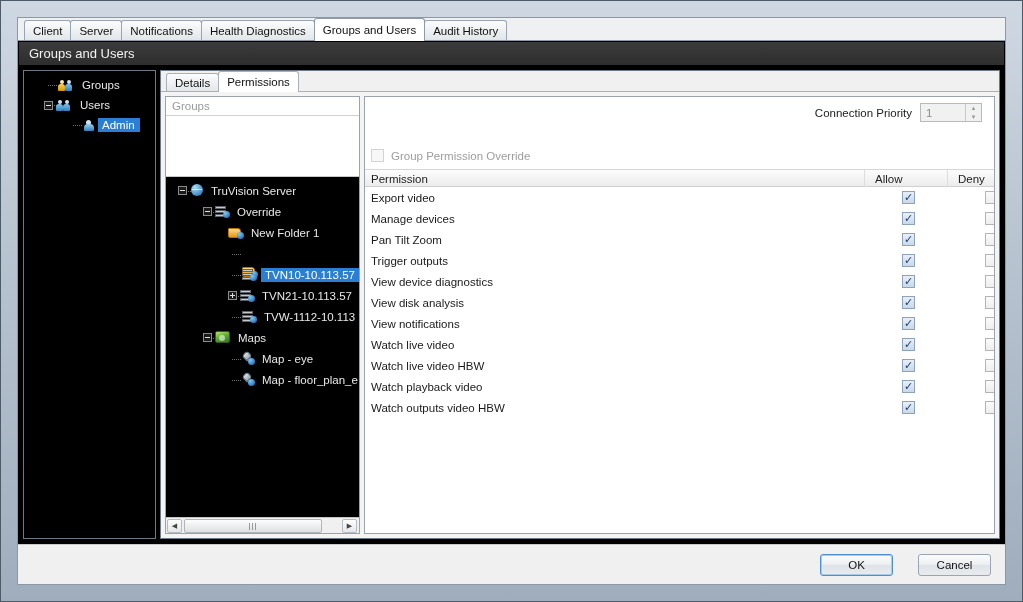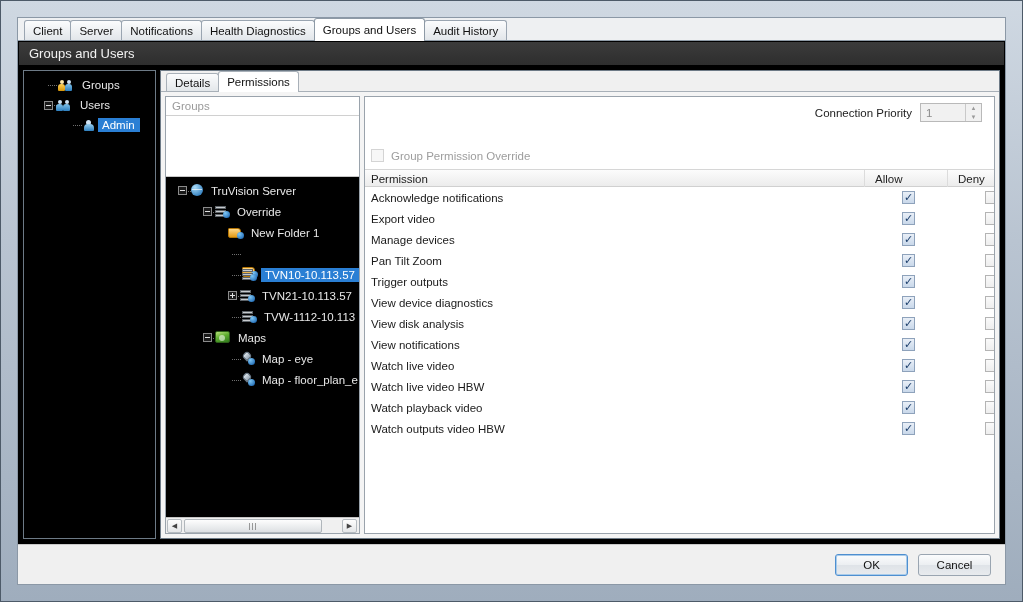--- a/index.html
+++ b/index.html
@@ -354,21 +354,21 @@
     font-size: 11.5px; color: #1a1a1a; white-space: nowrap;
   }
   .grow .cbx { position: absolute; }
 
   
   #btnbar {
     height: 40px; flex: 0 0 40px;
     background: #f0f0f0;
     border-top: 1px solid #c9c9c9;
     display: flex; align-items: center; justify-content: flex-end;
-    padding-right: 14px; gap: 10px;
+    padding-right: 14px; gap: 25px;
   }
   .dlgbtn {
     width: 73px; height: 22px;
     font-size: 11.5px; color: #111;
     background: linear-gradient(180deg,#fbfcfd 0%,#eceff2 48%,#dfe3e8 52%,#e8ebee 100%);
     border: 1px solid #9aa5b1; border-radius: 3px;
     display: flex; align-items: center; justify-content: center;
     cursor: pointer;
   }
   .dlgbtn.default {
@@ -579,25 +579,20 @@
               </div>
 
               <div id="grid">
                 <div id="grid-head">
                     <div class="hc" style="left: 0px; width: 500px;">Permission</div>
                     <div class="hc" style="left: 500px; width: 83px; justify-content: flex-start; padding-left: 10px;">Allow</div>
                     <div class="hc" style="left: 583px; width: 83px; justify-content: flex-start; padding-left: 10px;">Deny</div>
                   </div>
                 <div id="grid-body">
                     <div class="grow">
-                      <span class="cname">Acknowledge notifications</span>
-                      <div class="cbx cbox checked" style="left: 537px;"></div>
-                      <div class="cbx cbox" style="left: 620px;"></div>
-                    </div>
-                    <div class="grow">
                       <span class="cname">Export video</span>
                       <div class="cbx cbox checked" style="left: 537px;"></div>
                       <div class="cbx cbox" style="left: 620px;"></div>
                     </div>
                     <div class="grow">
                       <span class="cname">Manage devices</span>
                       <div class="cbx cbox checked" style="left: 537px;"></div>
                       <div class="cbx cbox" style="left: 620px;"></div>
                     </div>
                     <div class="grow">

